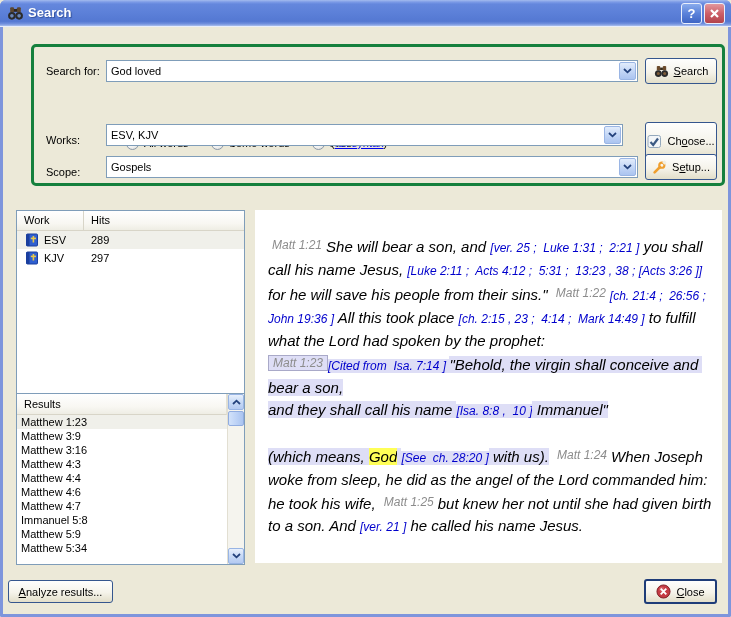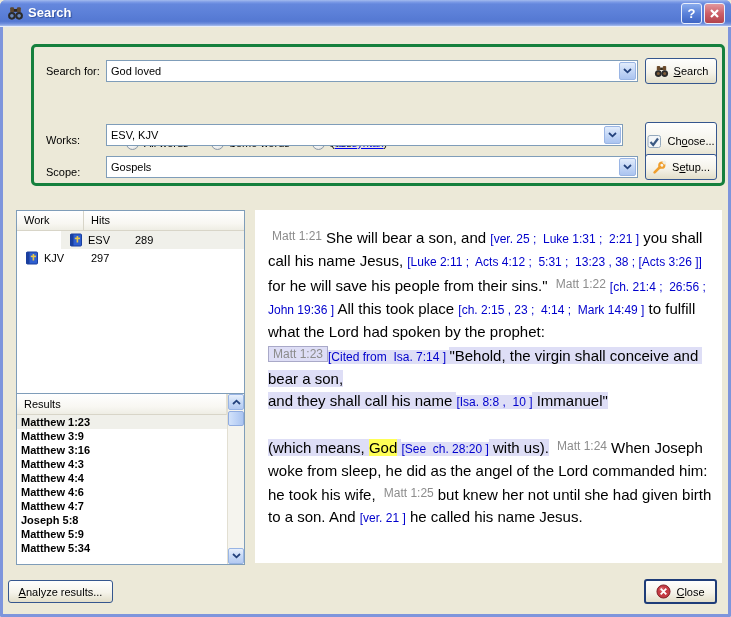--- a/index.html
+++ b/index.html
@@ -42,41 +42,41 @@
   .syntax a { color: #0000EE; text-decoration: underline; cursor: pointer; }
   
   .panel { position: absolute; background: #fff; border: 1px solid #7F9DB9; }
   .works-panel { left: 16px; top: 210px; width: 229px; height: 196px; }
   .lv-header { height: 20px; display: flex; background: linear-gradient(180deg,#FFFFFF 0%,#F8F7F2 65%,#EEEDE4 100%);
     border-bottom: 1px solid #D8D5C8; font-size: 11px; }
   .hcell { padding: 3px 0 0 7px; }
   .hc-work { width: 67px; border-right: 1px solid #D8D5C8; }
   .hc-hits { flex: 1; }
   .work-row { height: 18px; display: flex; align-items: center; font-size: 11px; }
-  .work-row.selected { background: #F0F0EA; margin-left: 44px; }
+  .work-row.selected { background: #F0F0EA; }
   .wr-c1 { width: 67px; display: flex; align-items: center; gap: 5px; padding-left: 8px; }
   .wr-c2 { padding-left: 7px; }
   .results-panel { left: 16px; top: 393px; width: 229px; height: 172px; display: flex; }
   .results-main { flex: 1; display: flex; flex-direction: column; overflow: hidden; }
   .results-header { height: 21px; background: linear-gradient(180deg,#FFFFFF 0%,#F8F7F2 65%,#EEEDE4 100%);
     border-bottom: 1px solid #D8D5C8; border-right: 1px solid #E4E1D4; font-size: 11px; padding: 4px 0 0 7px; }
-  .results-items { flex: 1; overflow: hidden; font-weight: bold; }
+  .results-items { flex: 1; overflow: hidden; }
   .result-item { height: 14px; font-size: 11px; line-height: 14px; padding-left: 4px; white-space: nowrap; }
   .result-item.selected { background: #F0F0EA; }
   
   .sb { width: 17px; display: flex; flex-direction: column; background: #F5F4EE; border-left: 1px solid #E2DFD2; }
   .sb-btn { height: 16px; border-radius: 2px; border: 1px solid #98B4E4;
     background: linear-gradient(180deg,#E8F0FC 0%,#C8DAF6 50%,#B4CAF1 100%);
     display: flex; align-items: center; justify-content: center; }
   .sb-thumb { height: 15px; border-radius: 2px; border: 1px solid #90ACE0; margin-top: 1px;
     background: linear-gradient(90deg,#D2E2FA 0%,#BED3F6 50%,#AAC4F0 100%); }
   .sb-spacer { flex: 1; }
   
   .preview { position: absolute; left: 255px; top: 210px; width: 467px; height: 353px; background: #fff;
-    padding: 15px 8px 0 13px; font-size: 15px; line-height: 22px; color: #000; white-space: pre-wrap; overflow: hidden; }
+    padding: 24px 8px 0 13px; font-size: 15px; line-height: 22px; color: #000; white-space: pre-wrap; overflow: hidden; font-style: italic; }
   .seg-ref { color: #8C8C8C; font-size: 12px; vertical-align: 3px; padding: 0 4px; }
   .seg-xref { color: #0000CC; font-size: 12px; cursor: pointer; }
   .hl { background: #DEDEF6; }
   .hl-ref-box { border: 1px solid #A9A9C8; }
   .match { background: #FFFF57; }
   
   .analyze-btn { left: 8px; top: 580px; width: 105px; height: 23px; }
   .close-btn { left: 644px; top: 579px; width: 73px; height: 25px; border-width: 2px; border-color: #1E3C78; }
   .icon15 { width: 15px; height: 15px; flex: 0 0 auto; }
 </style>
@@ -216,21 +216,21 @@
     <div class="results-main">
       <div class="results-header">Results</div>
       <div class="results-items" id="results-items">
           <div class="result-item selected">Matthew 1:23</div>
           <div class="result-item">Matthew 3:9</div>
           <div class="result-item">Matthew 3:16</div>
           <div class="result-item">Matthew 4:3</div>
           <div class="result-item">Matthew 4:4</div>
           <div class="result-item">Matthew 4:6</div>
           <div class="result-item">Matthew 4:7</div>
-          <div class="result-item">Joseph 5:8</div>
+          <div class="result-item">Immanuel 5:8</div>
           <div class="result-item">Matthew 5:9</div>
           <div class="result-item">Matthew 5:34</div>
         </div>
     </div>
     <div class="sb">
       <div class="sb-btn">
         <svg width="9" height="6" viewBox="0 0 9 6">
             <path d="M1 5 L4.5 1.7 L8 5" stroke="#24427C" stroke-width="1.8" fill="none"></path>
           </svg>
       </div>

